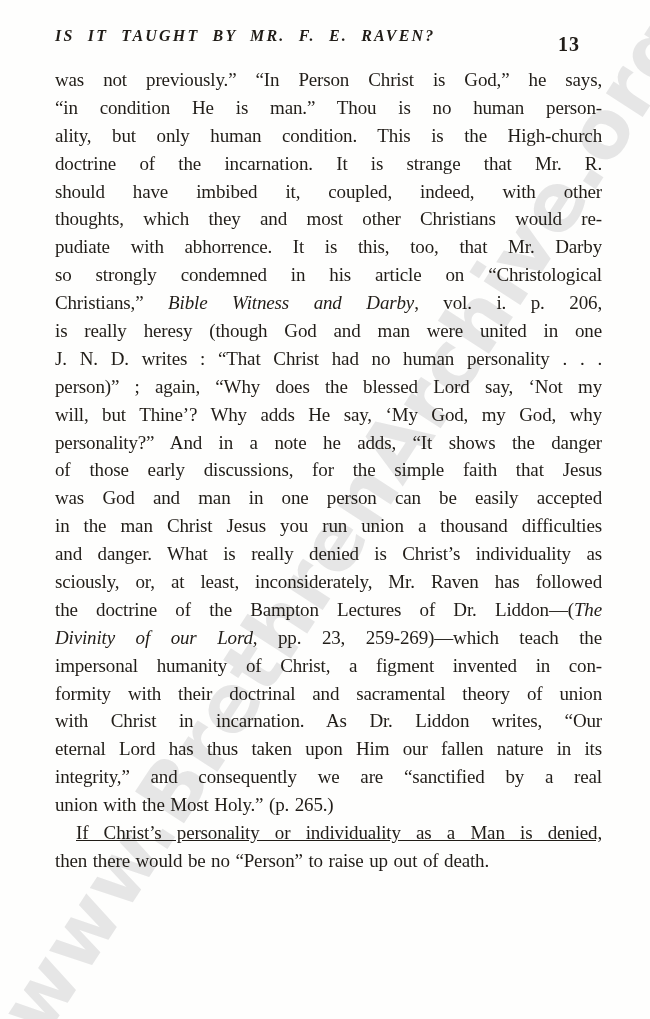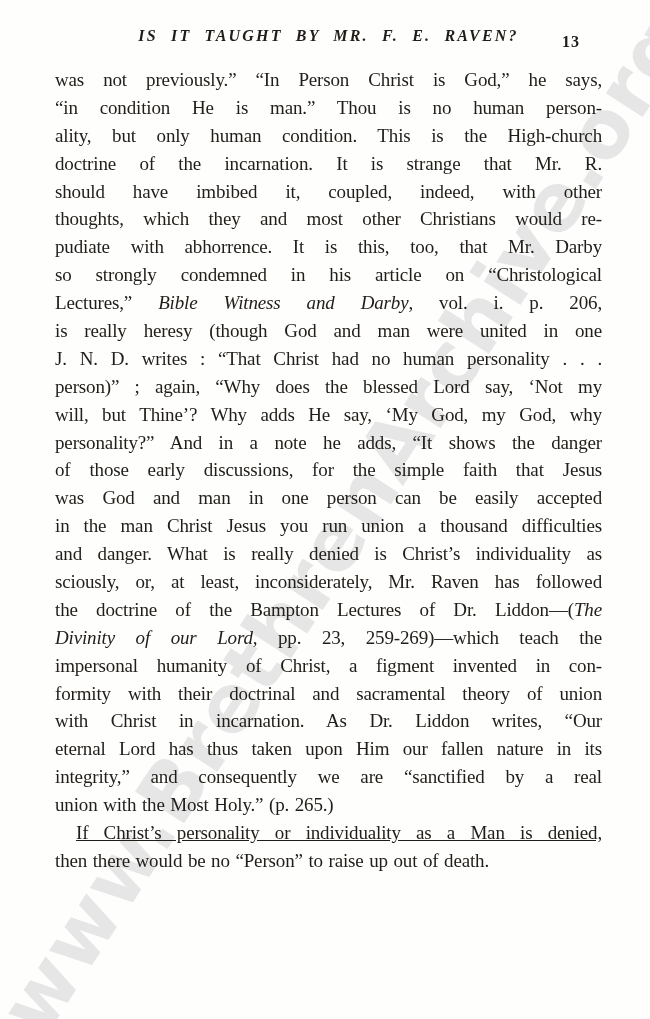--- a/index.html
+++ b/index.html
@@ -34,31 +34,31 @@
     position: absolute;
     top: 27px;
     left: 55px;
     width: 547px;
     z-index: 1;
     font-style: italic;
     font-size: 16px;
   }
   .running-title {
     display: block;
-    text-align: center;
+    text-align: left;
     letter-spacing: 2.2px;
     word-spacing: 7px;
     font-weight: 600;
   }
   .page-number {
     position: absolute;
     right: 22px;
     top: 6px;
     font-style: normal;
-    font-size: 16px;
+    font-size: 20px;
     letter-spacing: 1px;
     font-weight: 600;
     text-align: center;
   }
 
   .body-text {
     position: absolute;
     top: 66px;
     left: 55px;
     width: 547px;
@@ -97,21 +97,21 @@
 
   <div class="body-text" id="body-text">
       <div class="line"><span>was not previously.” “In Person Christ is God,” he says,</span></div>
       <div class="line"><span>“in condition He is man.” Thou is no human person-</span></div>
       <div class="line"><span>ality, but only human condition. This is the High-church</span></div>
       <div class="line"><span>doctrine of the incarnation. It is strange that Mr. R.</span></div>
       <div class="line"><span>should have imbibed it, coupled, indeed, with other</span></div>
       <div class="line"><span>thoughts, which they and most other Christians would re-</span></div>
       <div class="line"><span>pudiate with abhorrence. It is this, too, that Mr. Darby</span></div>
       <div class="line"><span>so strongly condemned in his article on “Christological</span></div>
-      <div class="line"><span>Lectures,” </span><i>Bible Witness and Darby</i><span>, vol. i. p. 206,</span></div>
+      <div class="line"><span>Christians,” </span><i>Bible Witness and Darby</i><span>, vol. i. p. 206,</span></div>
       <div class="line"><span>is really heresy (though God and man were united in one</span></div>
       <div class="line"><span>J. N. D. writes : “That Christ had no human personality . . .</span></div>
       <div class="line"><span>person)” ; again, “Why does the blessed Lord say, ‘Not my</span></div>
       <div class="line"><span>will, but Thine’? Why adds He say, ‘My God, my God, why</span></div>
       <div class="line"><span>personality?” And in a note he adds, “It shows the danger</span></div>
       <div class="line"><span>of those early discussions, for the simple faith that Jesus</span></div>
       <div class="line"><span>was God and man in one person can be easily accepted</span></div>
       <div class="line"><span>in the man Christ Jesus you run union a thousand difficulties</span></div>
       <div class="line"><span>and danger. What is really denied is Christ’s individuality as</span></div>
       <div class="line"><span>sciously, or, at least, inconsiderately, Mr. Raven has followed</span></div>

